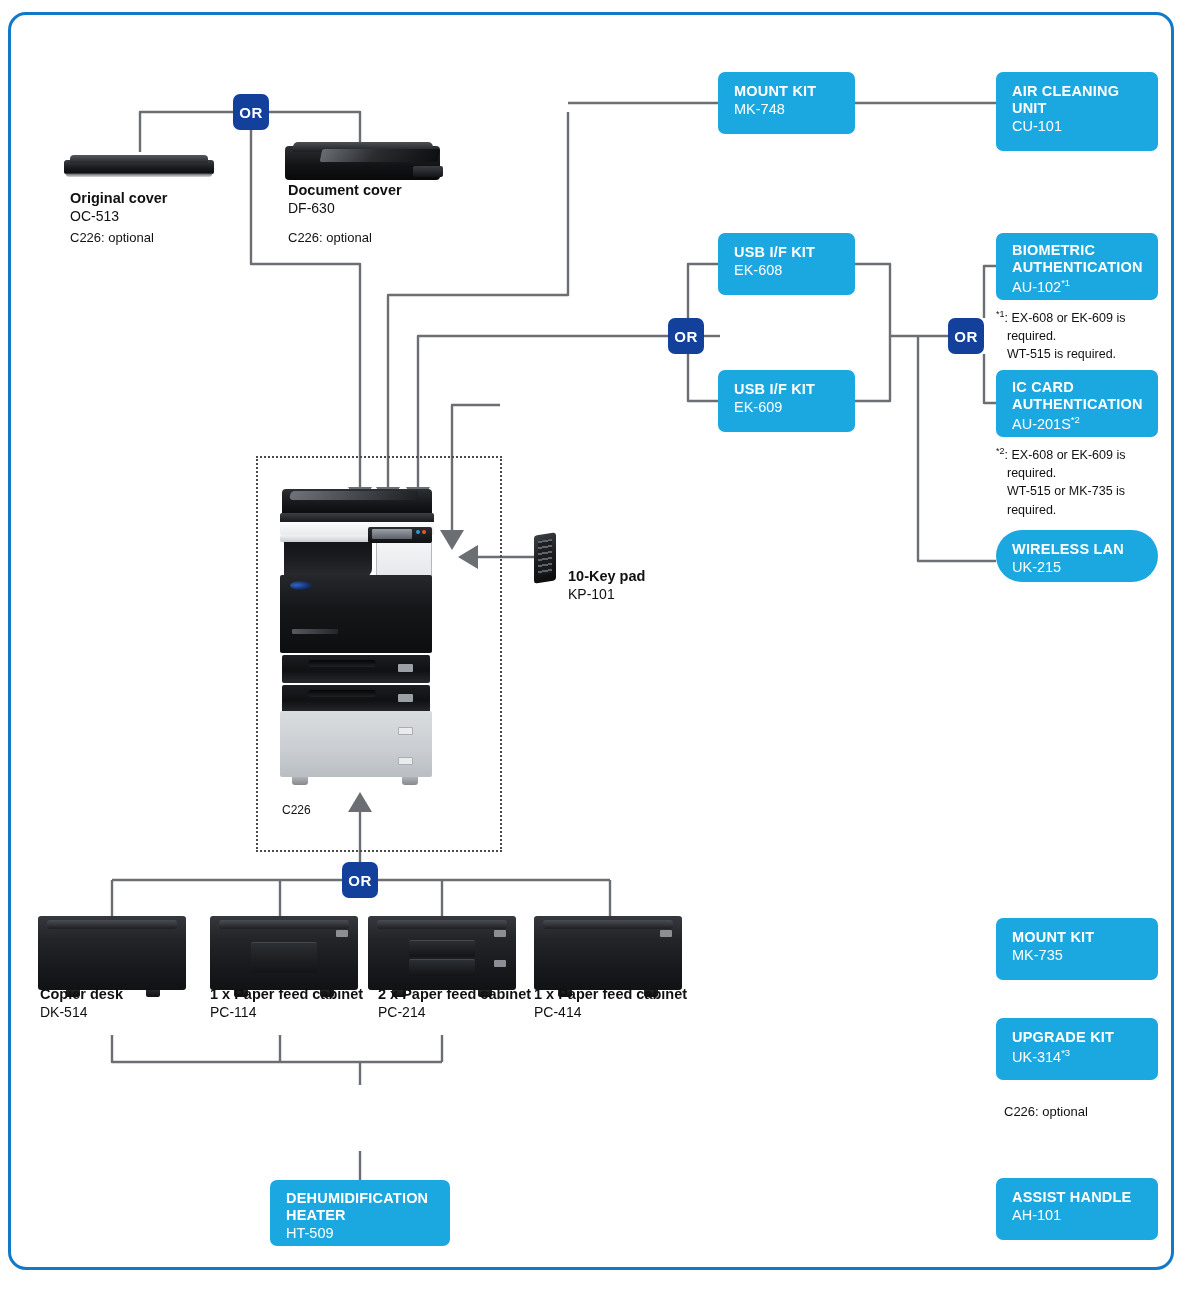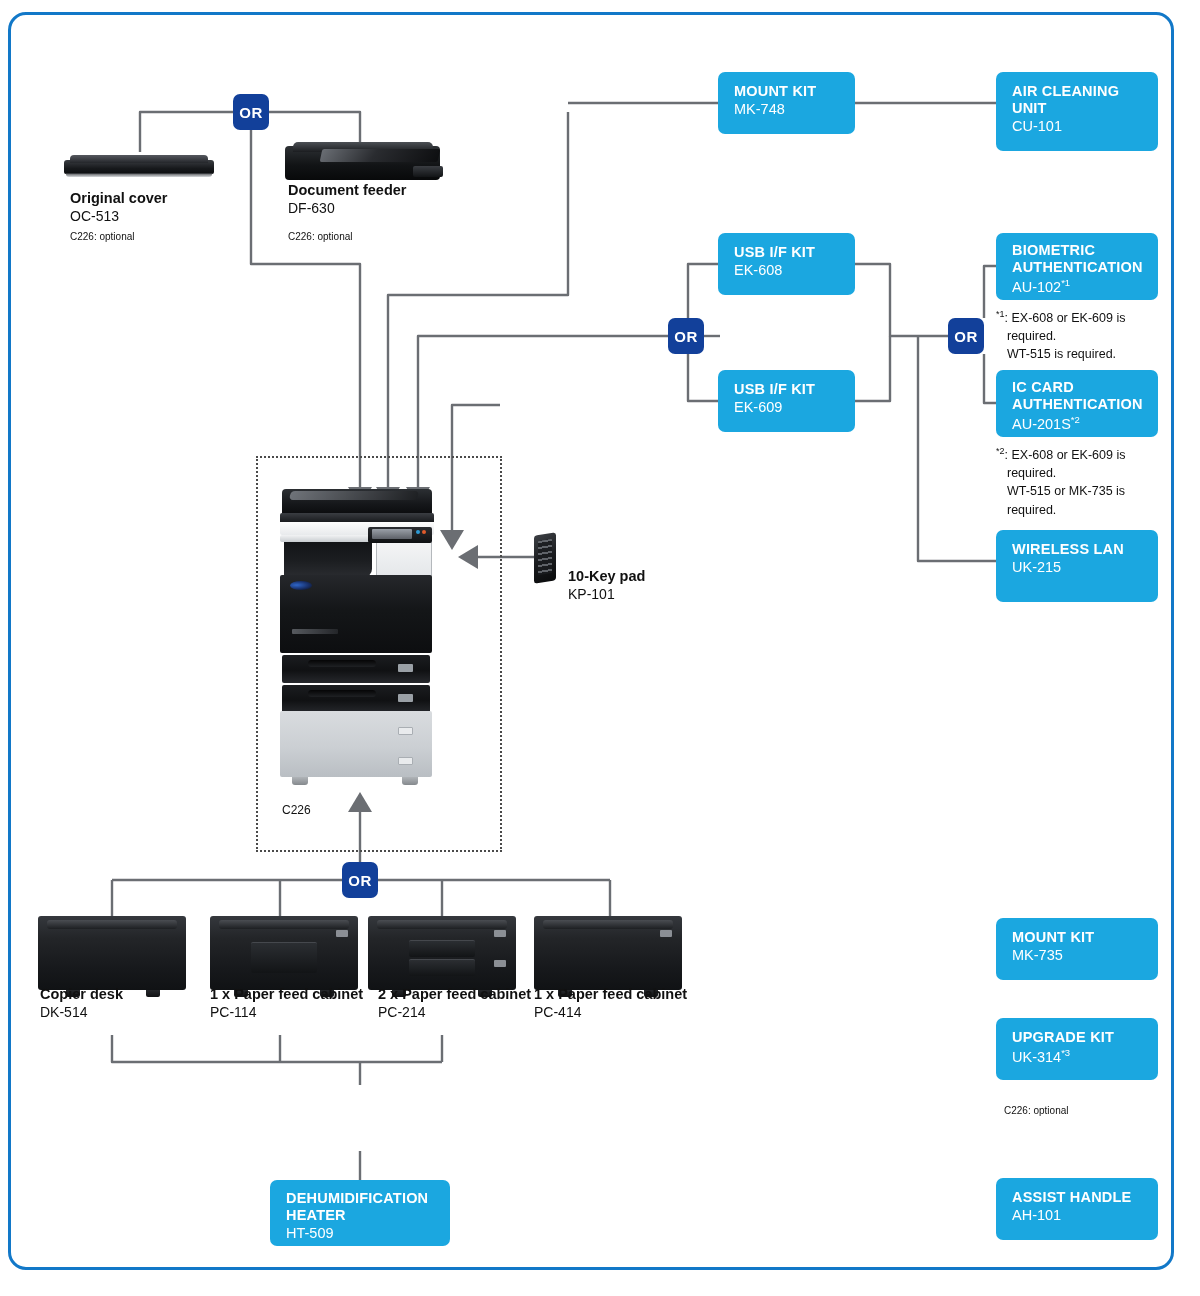--- a/index.html
+++ b/index.html
@@ -23,21 +23,21 @@
   
   .or{position:absolute;width:36px;height:36px;background:#12409a;border-radius:7px;
       color:#fff;font-size:15px;font-weight:bold;display:flex;align-items:center;
       justify-content:center;letter-spacing:.5px;}
 
   
   .cap{position:absolute;color:#111;}
   .cap .n{font-size:14.5px;font-weight:bold;line-height:1.25;white-space:nowrap;}
   .cap .m{font-size:14px;font-weight:normal;line-height:1.3;white-space:nowrap;}
 
-  .note{position:absolute;font-size:10px;color:#111;line-height:1.3;white-space:nowrap;text-align:right;}
+  .note{position:absolute;font-size:13px;color:#111;line-height:1.3;white-space:nowrap;text-align:right;}
   .fnote{position:absolute;font-size:12.5px;color:#111;line-height:1.45;}
   .fnote sup{font-size:9px;vertical-align:super;}
   .fnote .ind{padding-left:11px;display:block;}
 
   
   #c226group{position:absolute;left:256px;top:456px;width:246px;height:396px;
              border:2px dotted #4a4a4a;box-sizing:border-box;}
   #c226label{position:absolute;left:282px;top:803px;font-size:12px;color:#111;}
 
   
@@ -226,21 +226,21 @@
   <div class="box" style="left:996px;top:233px;width:162px;height:67px;padding-top:9px;">
     <div class="t">BIOMETRIC AUTHENTICATION</div>
     <div class="c"><span>AU-102</span><sup>*1</sup></div>
   </div>
 
   <div class="box" style="left:996px;top:370px;width:162px;height:67px;padding-top:9px;">
     <div class="t">IC CARD AUTHENTICATION</div>
     <div class="c"><span>AU-201S</span><sup>*2</sup></div>
   </div>
 
-  <div class="box" style="left:996px;top:530px;width:162px;height:72px;">
+  <div class="box" style="left:996px;top:530px;width:162px;height:52px;border-radius:26px;">
     <div class="t">WIRELESS LAN</div>
     <div class="c">UK-215</div>
   </div>
 
 
   <div class="box" style="left:996px;top:918px;width:162px;height:62px;">
     <div class="t">MOUNT KIT</div>
     <div class="c">MK-735</div>
   </div>
 
@@ -286,21 +286,21 @@
   </div>
   <div class="note" style="left:70px;top:230px;">C226: optional</div>
 
   <div class="hw" style="left:285px;top:140px;width:158px;height:42px;">
     <div class="df-base"></div>
       <div class="df-lip"></div>
       <div class="df-tray"></div>
       <div class="df-right"></div>
   </div>
   <div class="cap" style="left:288px;top:181px;">
-    <div class="n">Document feeder</div>
+    <div class="n">Document cover</div>
     <div class="m">DF-630</div>
   </div>
   <div class="note" style="left:288px;top:230px;">C226: optional</div>
 
   <div id="c226group"></div>
   <div id="c226label">C226</div>
 
   <div id="mfp">
     <div class="mfp-scanlid"></div>
     <div class="mfp-scanlip"></div>

